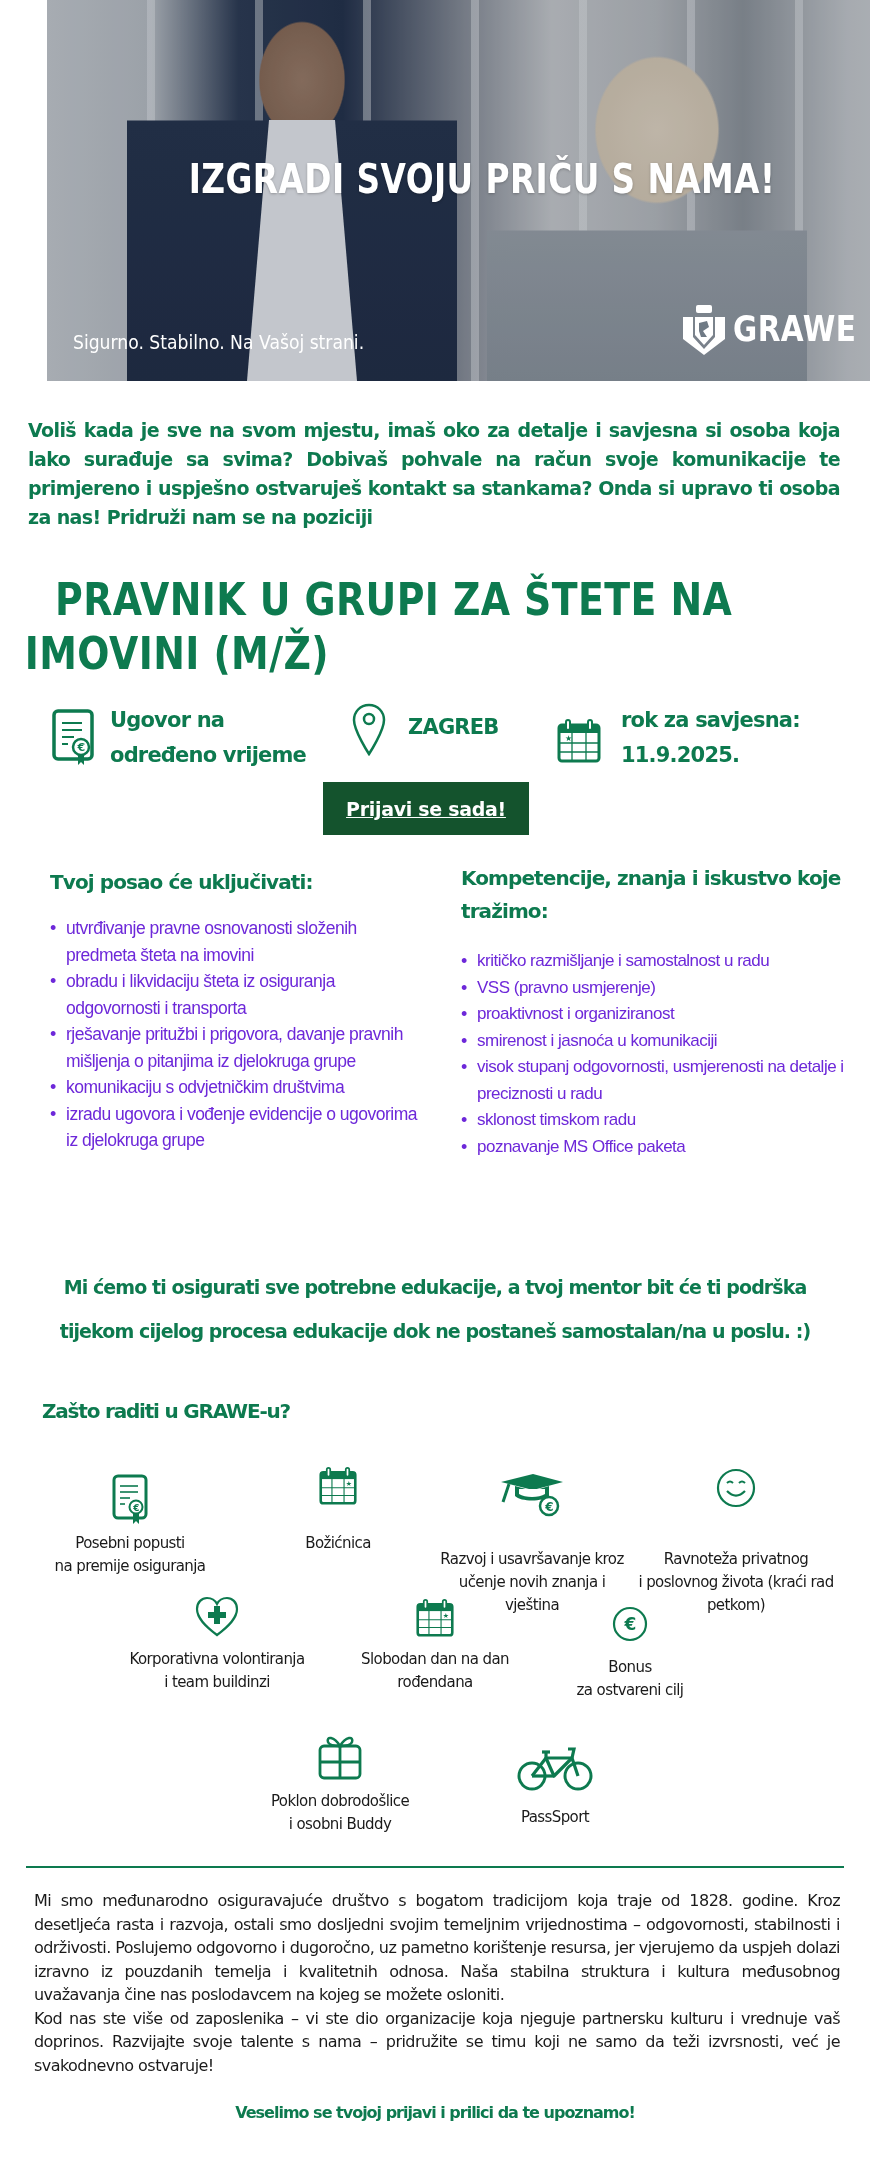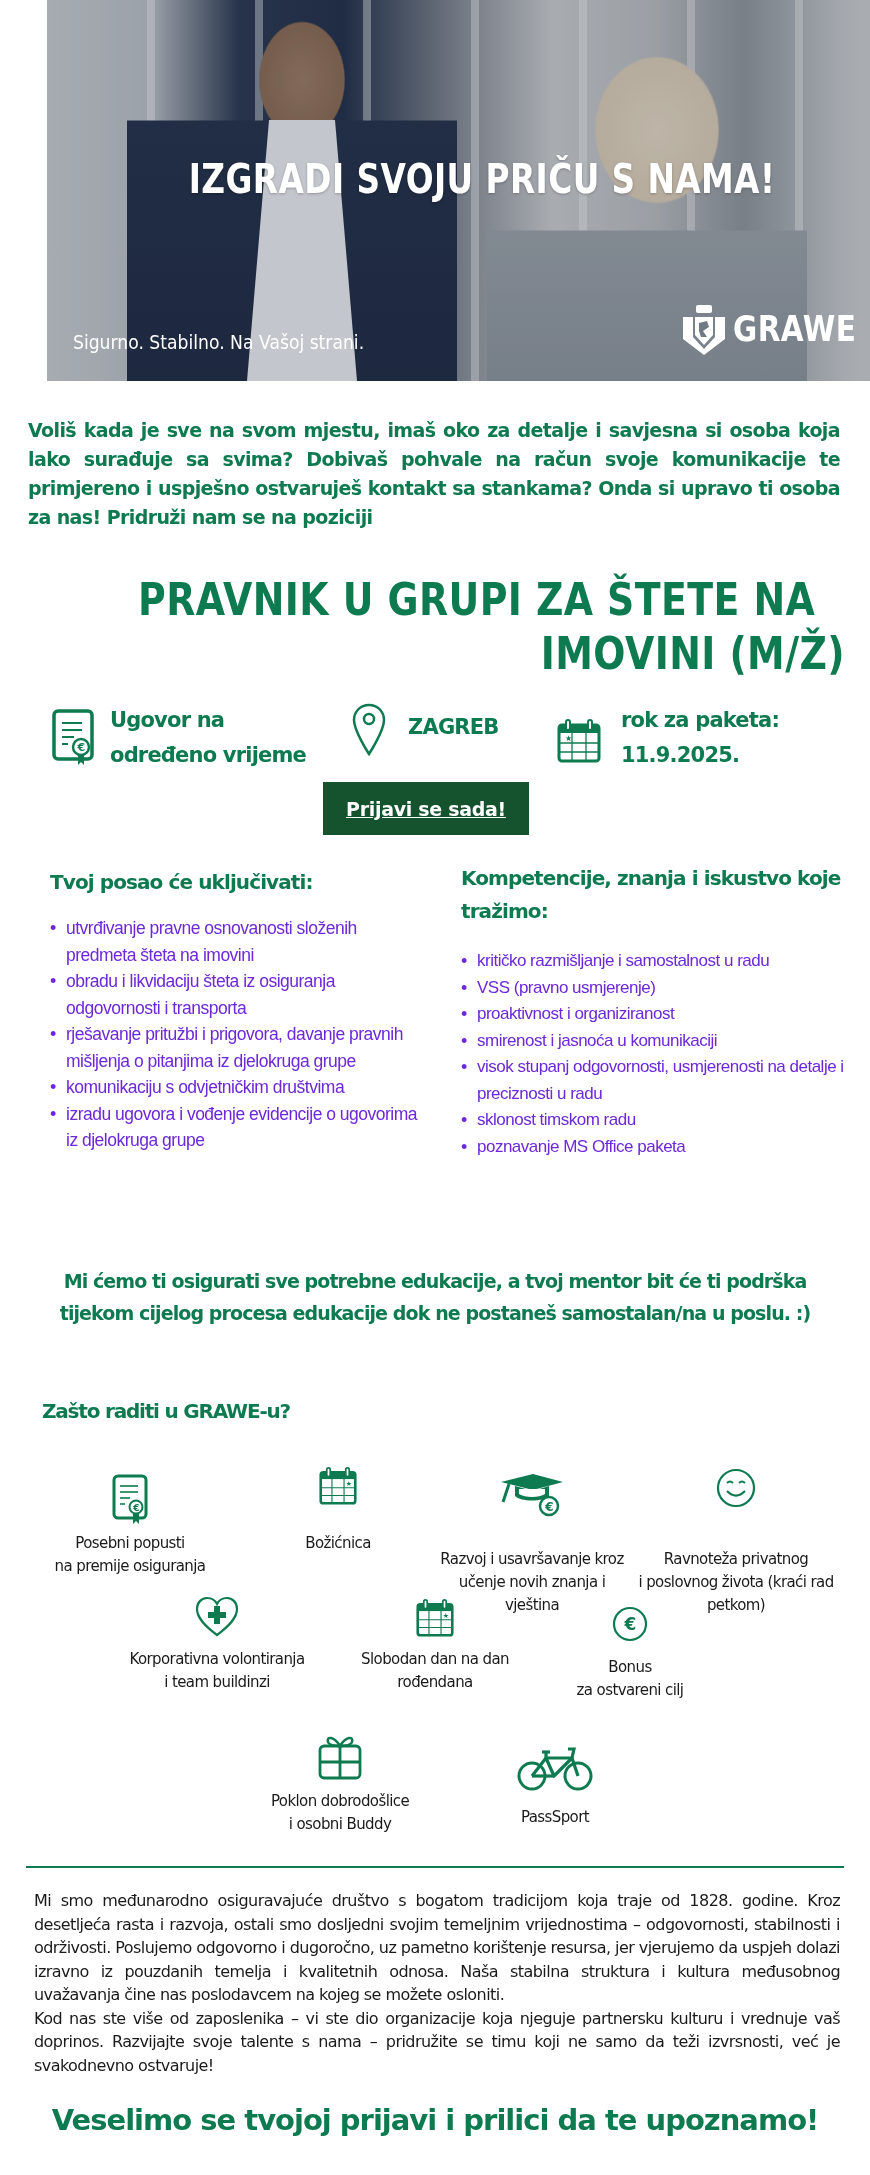--- a/index.html
+++ b/index.html
@@ -29,22 +29,22 @@
   .logo { position: absolute; left: 634px; top: 303px; display: flex; align-items: center; gap: 6px; color: #ffffff; }
   .logo svg { display: block; }
   .logo-word { font-family: "DejaVu Sans", sans-serif; font-weight: bold; font-size: 36px; letter-spacing: 0.5px; transform: scaleX(0.82); transform-origin: left; line-height: 1; }
 
   
   .intro { position: absolute; left: 28px; top: 416px; width: 812px; color: #0d7a4f;
     font-family: "DejaVu Sans", sans-serif; font-weight: bold; font-size: 19px; line-height: 29px; text-align: justify;
     letter-spacing: -0.6px; }
 
   
-  .job-title { position: absolute; left: 0; top: 573px; width: 870px; text-align: right; color: #0d7a4f;
-    font-family: "DejaVu Sans", sans-serif; font-weight: bold; font-size: 44px; line-height: 54px; letter-spacing: 0.5px; padding-left: 18px; }
+  .job-title { position: absolute; left: 0; top: 573px; width: 870px; text-align: left; color: #0d7a4f;
+    font-family: "DejaVu Sans", sans-serif; font-weight: bold; font-size: 44px; line-height: 54px; letter-spacing: 0.5px; }
   .job-title span { display: inline-block; transform: scaleX(0.86); transform-origin: center; }
 
   
   .info { position: absolute; display: flex; align-items: flex-start; gap: 14px; color: #0d7a4f;
     font-family: "DejaVu Sans", sans-serif; font-weight: bold; font-size: 21px; line-height: 35px; letter-spacing: -0.8px; }
   .info-contract { left: 52px; top: 703px; }
   .info-location { left: 352px; top: 703px; }
   .info-deadline { left: 557px; top: 703px; }
 
   .apply-btn { position: absolute; left: 323px; top: 782px; width: 206px; height: 53px; background: #14532d;
@@ -56,36 +56,36 @@
   .col-left { left: 50px; top: 866px; width: 380px; }
   .col-right { left: 461px; top: 862px; width: 390px; }
   .col h2 { color: #0d7a4f; font-family: "DejaVu Sans", sans-serif; font-weight: bold; font-size: 20px; line-height: 33px; letter-spacing: -0.9px; margin-bottom: 16px; }
   .col-right h2 { margin-bottom: 20px; }
   .col ul { list-style: none; }
   .col li { position: relative; padding-left: 16px; font-family: Liberation Sans, sans-serif; font-size: 17.5px; line-height: 26.5px; letter-spacing: -0.5px; color: #6d28d9; }
   .col-right li { font-size: 17px; }
   .col li::before { content: "\2022"; position: absolute; left: 0; top: 0; font-size: 18px; }
 
   .edu { position: absolute; left: 40px; top: 1265px; width: 790px; text-align: center; color: #0d7a4f;
-    font-family: "DejaVu Sans", sans-serif; font-weight: bold; font-size: 19px; line-height: 32px; letter-spacing: -0.9px; }
+    font-family: "DejaVu Sans", sans-serif; font-weight: bold; font-size: 19px; line-height: 44px; letter-spacing: -0.9px; }
 
   .why { position: absolute; left: 42px; top: 1399px; color: #0d7a4f; font-family: "DejaVu Sans", sans-serif; font-weight: bold; font-size: 20px; letter-spacing: -1.2px; }
 
   .benefit { position: absolute; display: flex; flex-direction: column; align-items: center; text-align: center;
     font-family: "DejaVu Sans", sans-serif; font-size: 15px; line-height: 23px; letter-spacing: -0.6px; color: #1a1a1a; }
   .benefit .ic { display: flex; align-items: flex-end; justify-content: center; }
   .benefit .lbl { white-space: pre-line; }
 
   .divider { position: absolute; left: 26px; top: 1866px; width: 818px; height: 2px; background: #0d7a4f; }
 
   .about { position: absolute; left: 34px; top: 1889px; width: 806px; font-family: "DejaVu Sans", sans-serif;
     font-size: 16px; line-height: 23.5px; text-align: justify; letter-spacing: -0.55px; color: #1a1a1a; }
 
   .closing { position: absolute; left: 0; top: 2103px; width: 870px; text-align: center; color: #0d7a4f;
-    font-family: "DejaVu Sans", sans-serif; font-weight: bold; font-size: 29px; letter-spacing: -1px; }
+    font-family: "DejaVu Sans", sans-serif; font-weight: bold; font-size: 16px; letter-spacing: -1px; }
 </style>
 </head>
 <body>
 
 <div class="hero">
   <div class="window-bars"></div>
   <div class="man"></div>
   <div class="shirt"></div>
   <div class="woman"></div>
   <div class="overlay"></div>
@@ -140,21 +140,21 @@
     <rect x="2" y="6" width="40" height="8" fill="#0d7a4f"></rect>
     <rect x="9" y="1" width="4" height="10" rx="2" fill="#fff" stroke="#0d7a4f" stroke-width="2"></rect>
     <rect x="31" y="1" width="4" height="10" rx="2" fill="#fff" stroke="#0d7a4f" stroke-width="2"></rect>
     <line x1="2" y1="24" x2="42" y2="24" stroke="#0d7a4f" stroke-width="1.3"></line>
     <line x1="2" y1="33" x2="42" y2="33" stroke="#0d7a4f" stroke-width="1.3"></line>
     <line x1="15" y1="14" x2="15" y2="42" stroke="#0d7a4f" stroke-width="1.3"></line>
     <line x1="29" y1="14" x2="29" y2="42" stroke="#0d7a4f" stroke-width="1.3"></line>
     <text x="8" y="22" font-size="8" fill="#0d7a4f" font-family="DejaVu Sans, sans-serif">★</text>
   </svg>
   <div style="margin-left:6px">
-    <div>rok za paketa:</div>
+    <div>rok za savjesna:</div>
     <div>11.9.2025.</div>
   </div>
 </div>
 
 <a class="apply-btn">Prijavi se sada!</a>
 
 <div class="col col-left">
   <h2>Tvoj posao će uključivati:</h2>
   <ul>
     <li>utvrđivanje pravne osnovanosti složenih predmeta šteta na imovini</li>

